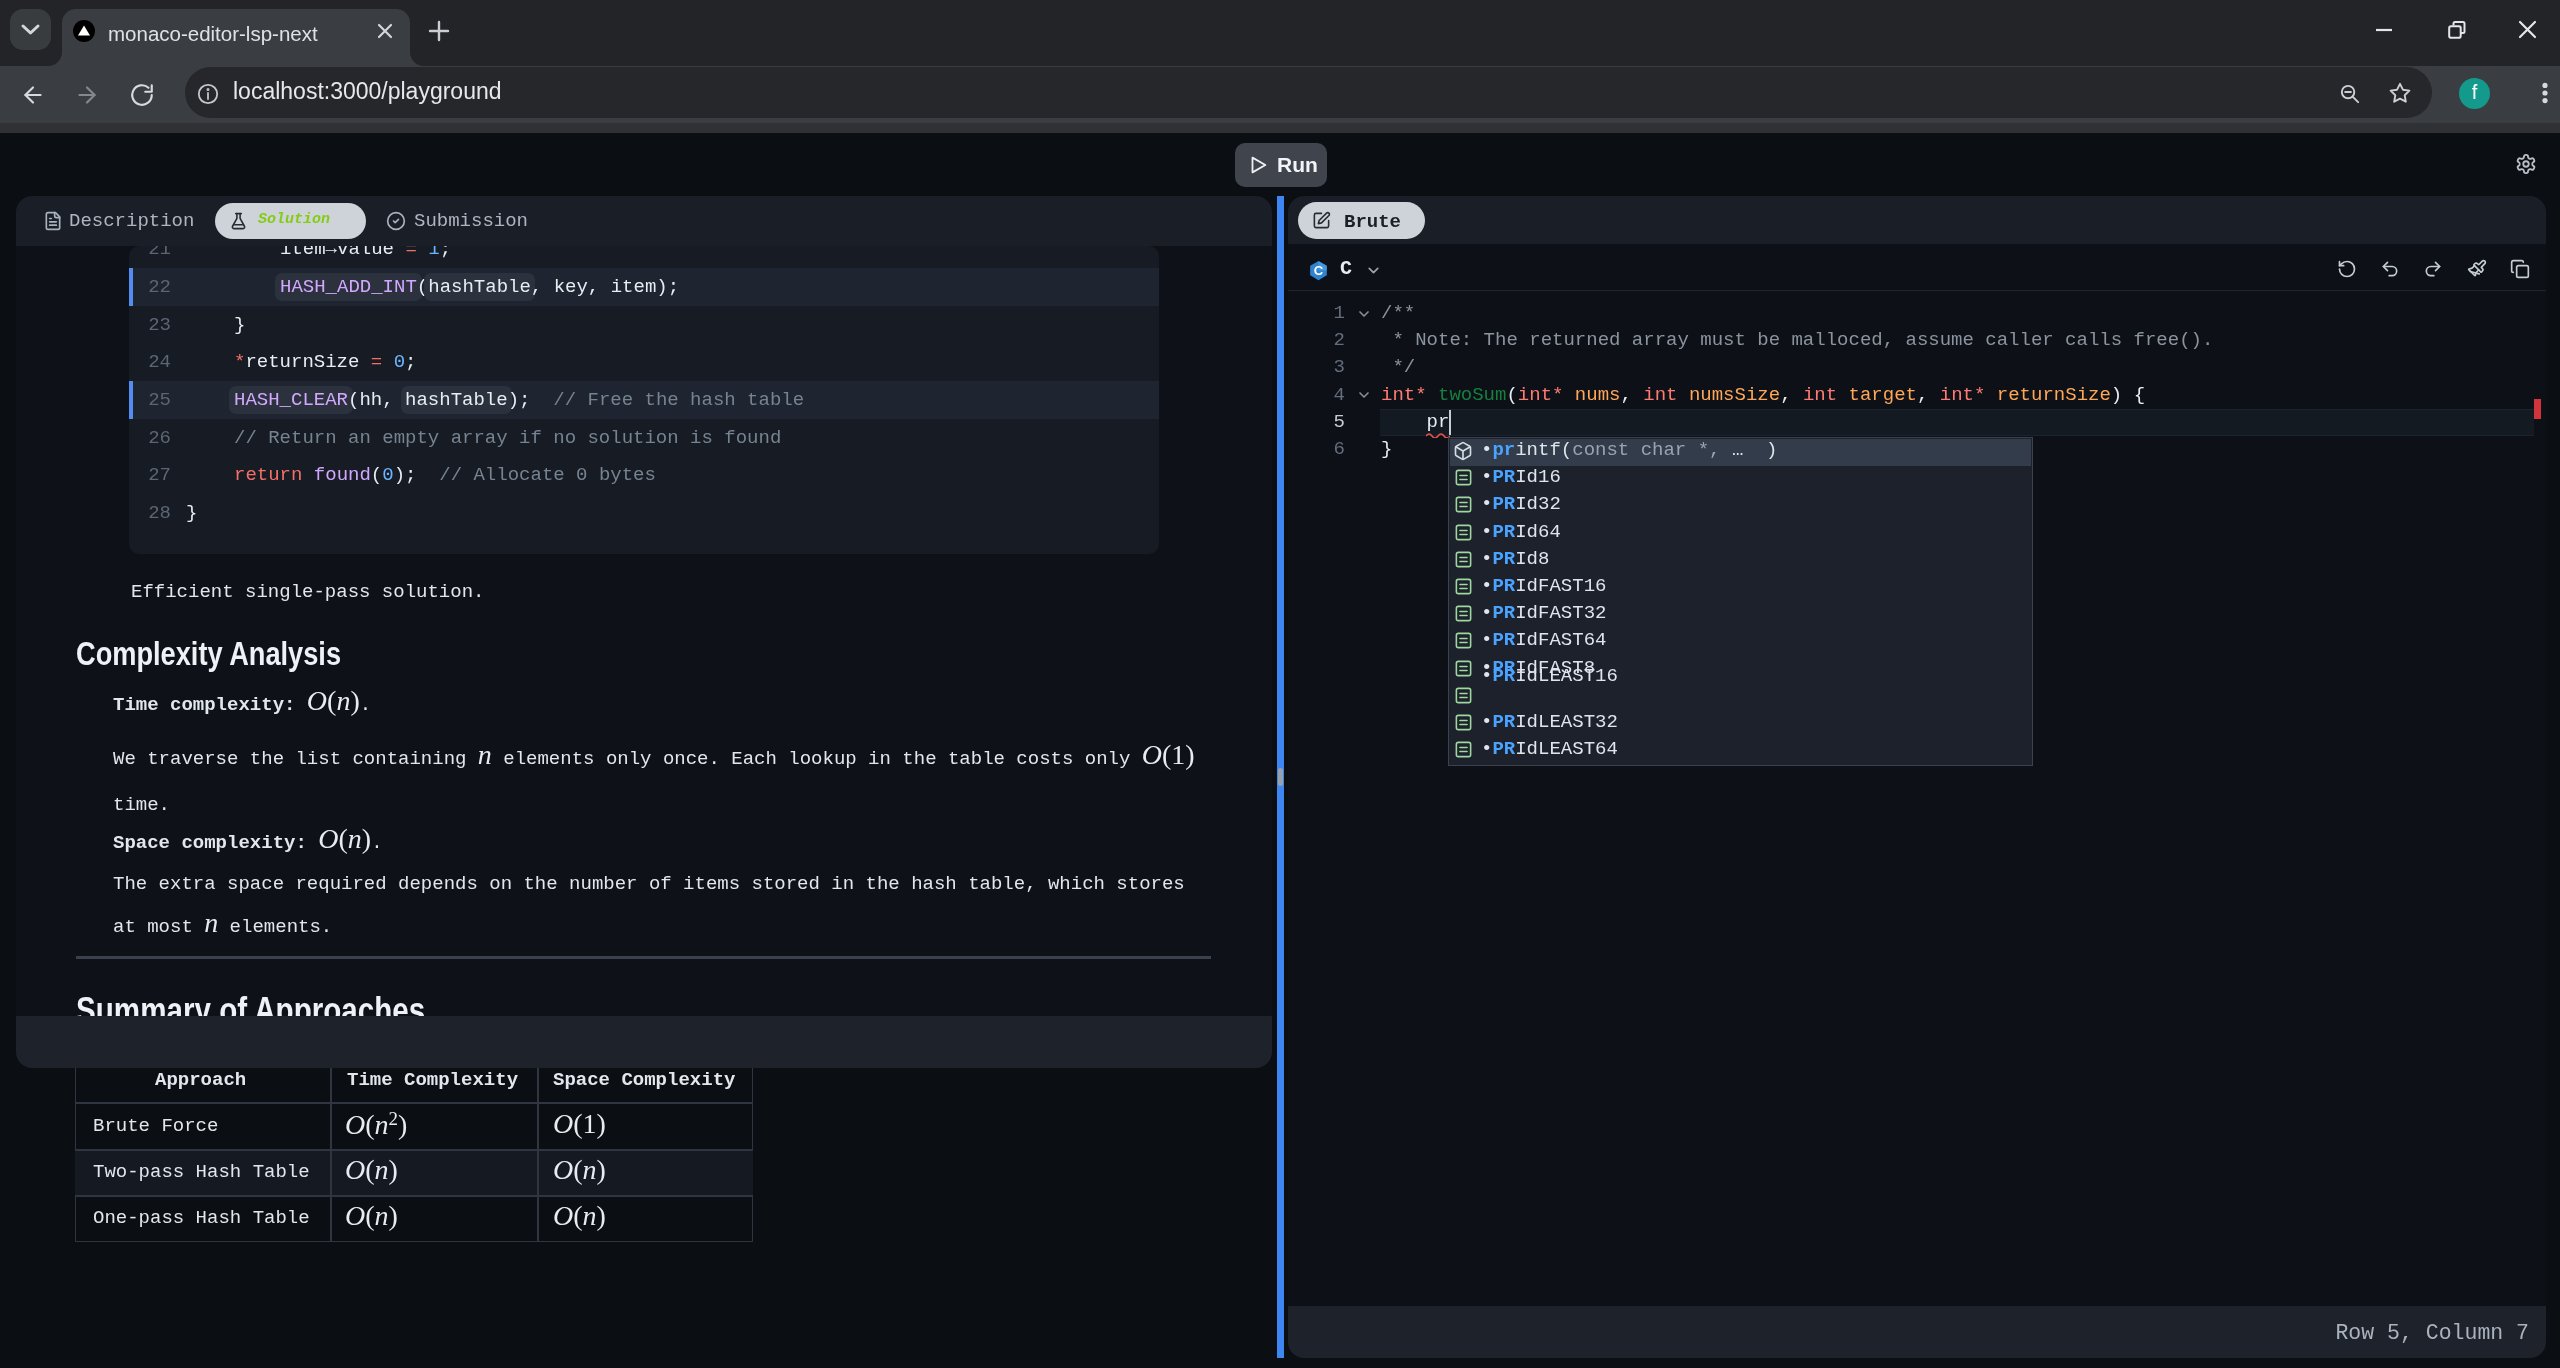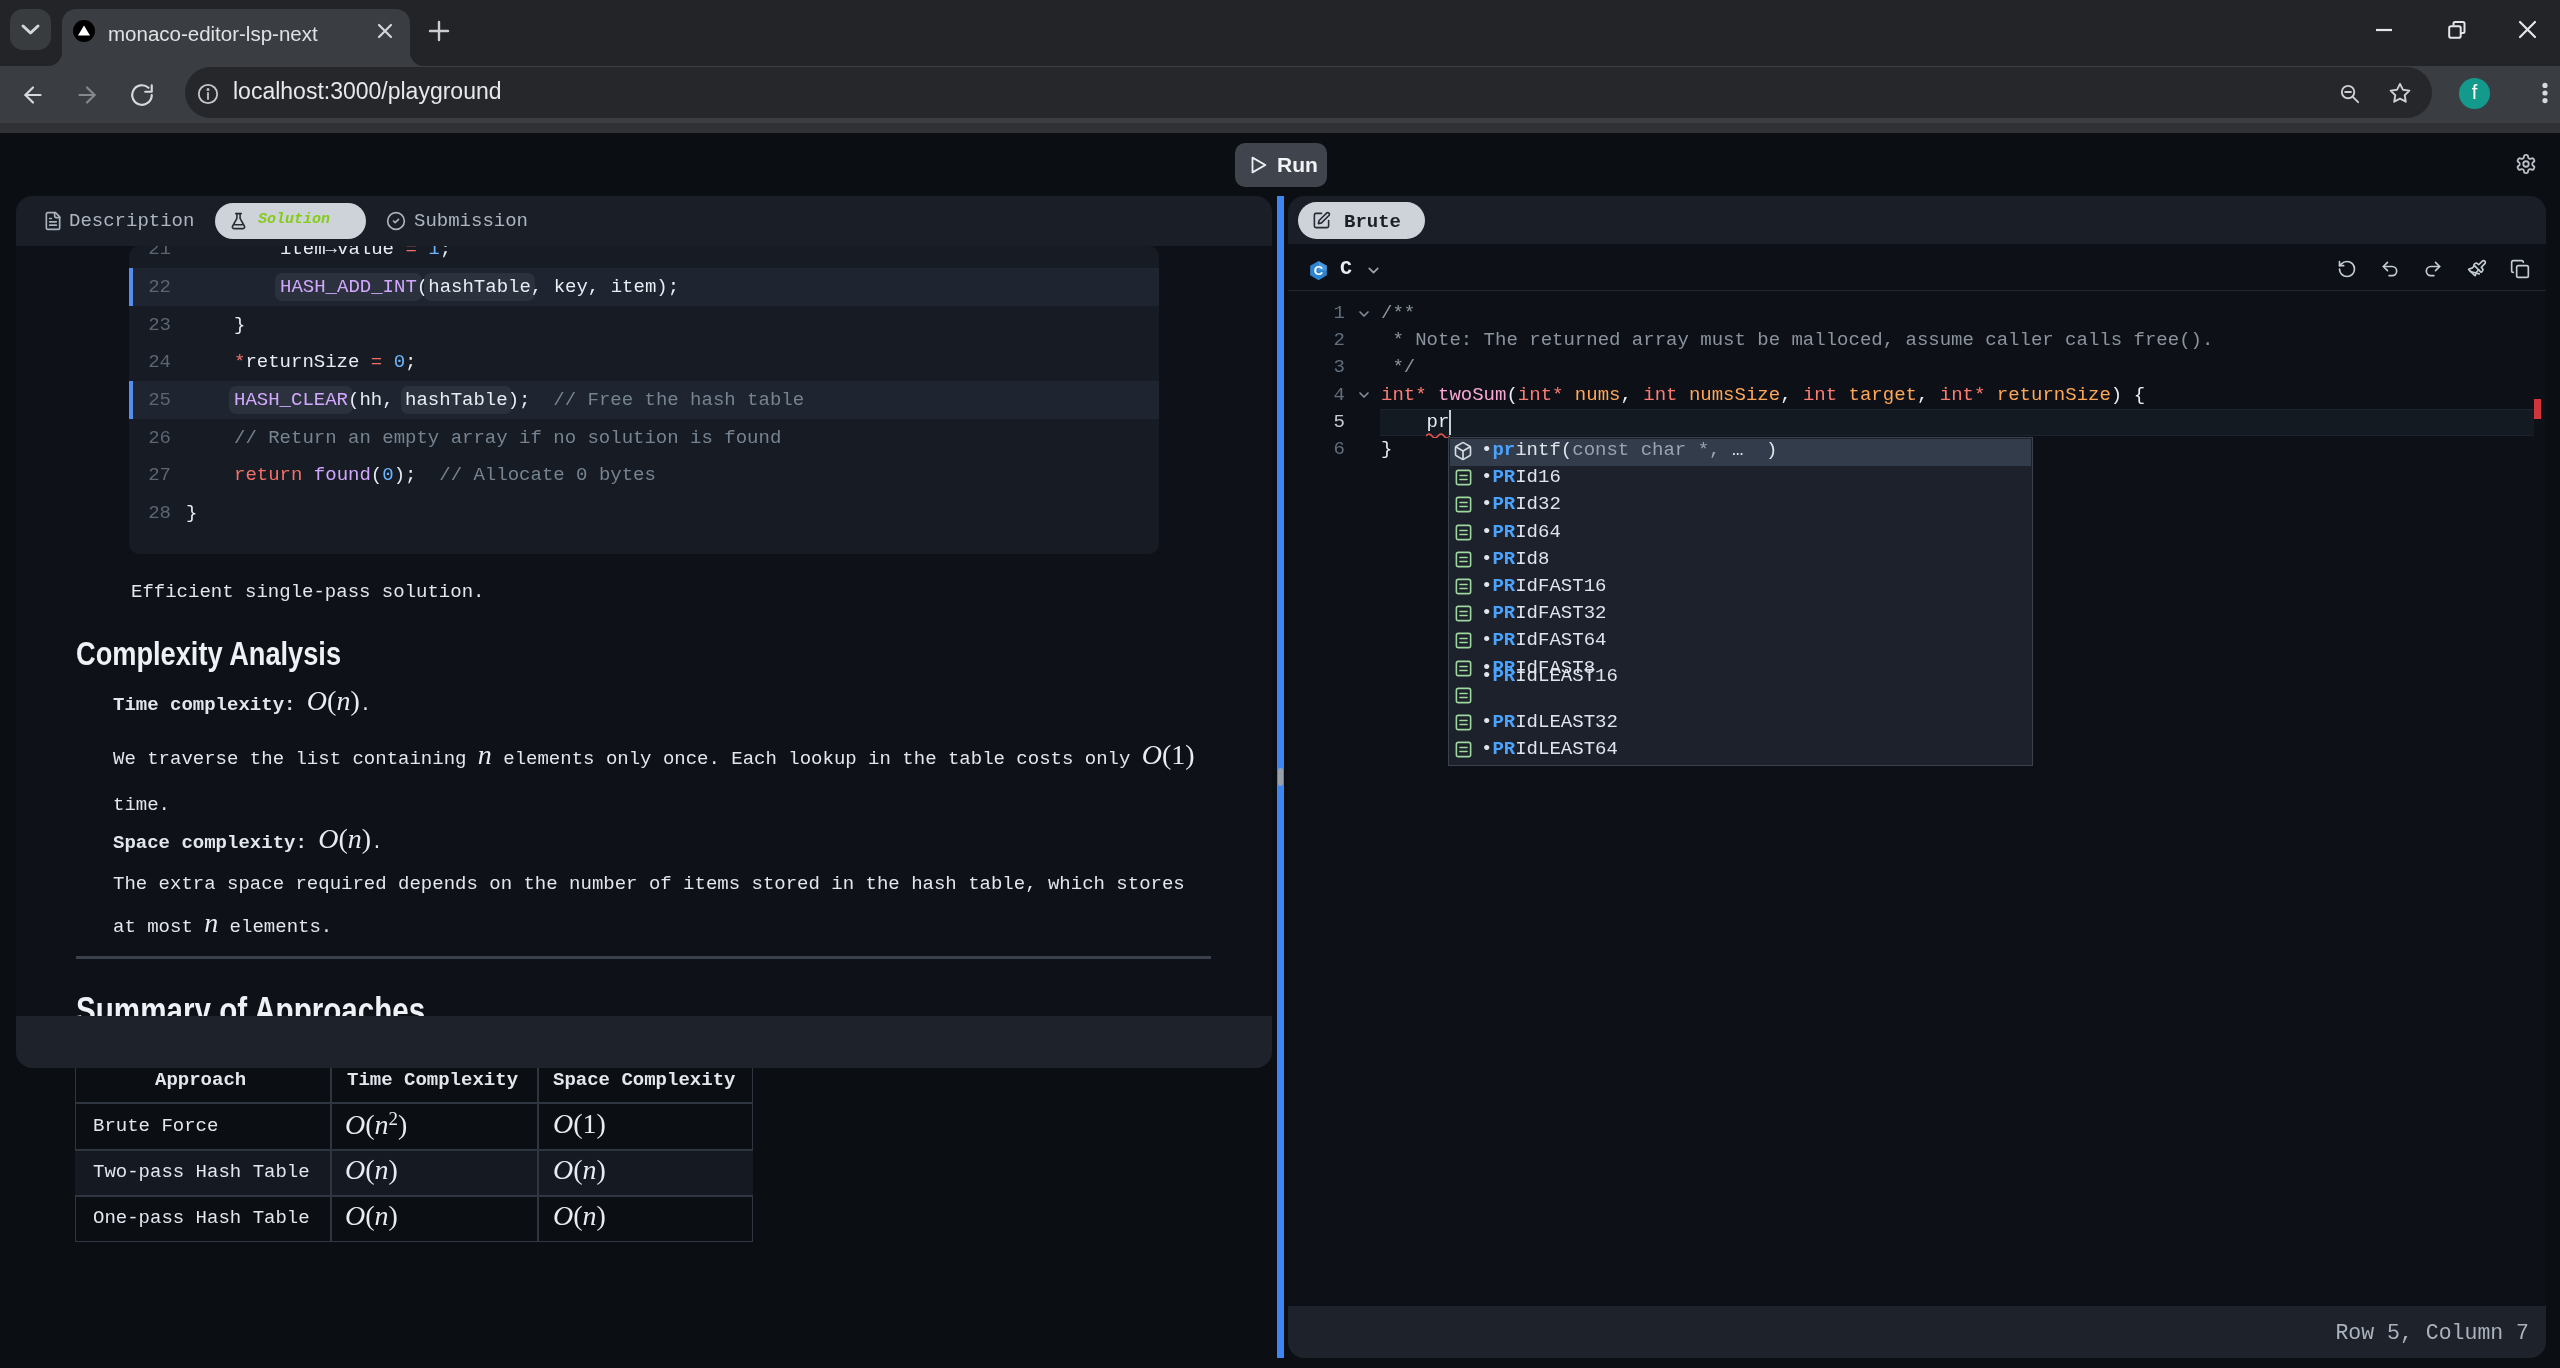--- a/index.html
+++ b/index.html
@@ -28,21 +28,21 @@
   .chip{background:#2c323d;border-radius:7px;padding:3px 5px;margin:0 -5px;}
   .chip2{background:#2c323d;border-radius:7px;padding:3px 4px;margin:0 -4px;}
   .kw{color:#f47067;}  .num{color:#6cb6ff;}  .mac{color:#d2a8ff;}  .cmt{color:#768390;}
   
   .prose{font-size:19px;color:#e2e7ee;white-space:pre;}
   .math{font-family:"Liberation Serif",serif;font-size:28px;color:#e8ecf2;font-style:normal;}
   .mi{font-style:italic;}
   
   .mline{position:absolute;font-size:19px;line-height:27.2px;white-space:pre;color:#e6edf3;}
   .mnum{position:absolute;width:30px;text-align:right;font-size:19px;line-height:27.2px;color:#636d7b;}
-  .ecmt{color:#8b949e;} .eint{color:#ff7b72;} .efn{color:#f9a8d4;} .eparam{color:#ffa657;}
+  .ecmt{color:#8b949e;} .eint{color:#ff7b72;} .efn{color:#15803d;} .eparam{color:#ffa657;}
   
   .suggest{position:absolute;left:1448px;top:437px;width:585px;height:329px;background:#1c212b;border:1px solid #3b424e;box-sizing:border-box;}
   .srow{position:absolute;left:1px;width:581px;height:27.2px;}
   .sblue{color:#4aa3ff;font-weight:bold;}
   .sgray{color:#9aa3b0;}
   svg{display:block;}
 </style>
 </head>
 <body>
 <div id="root">

